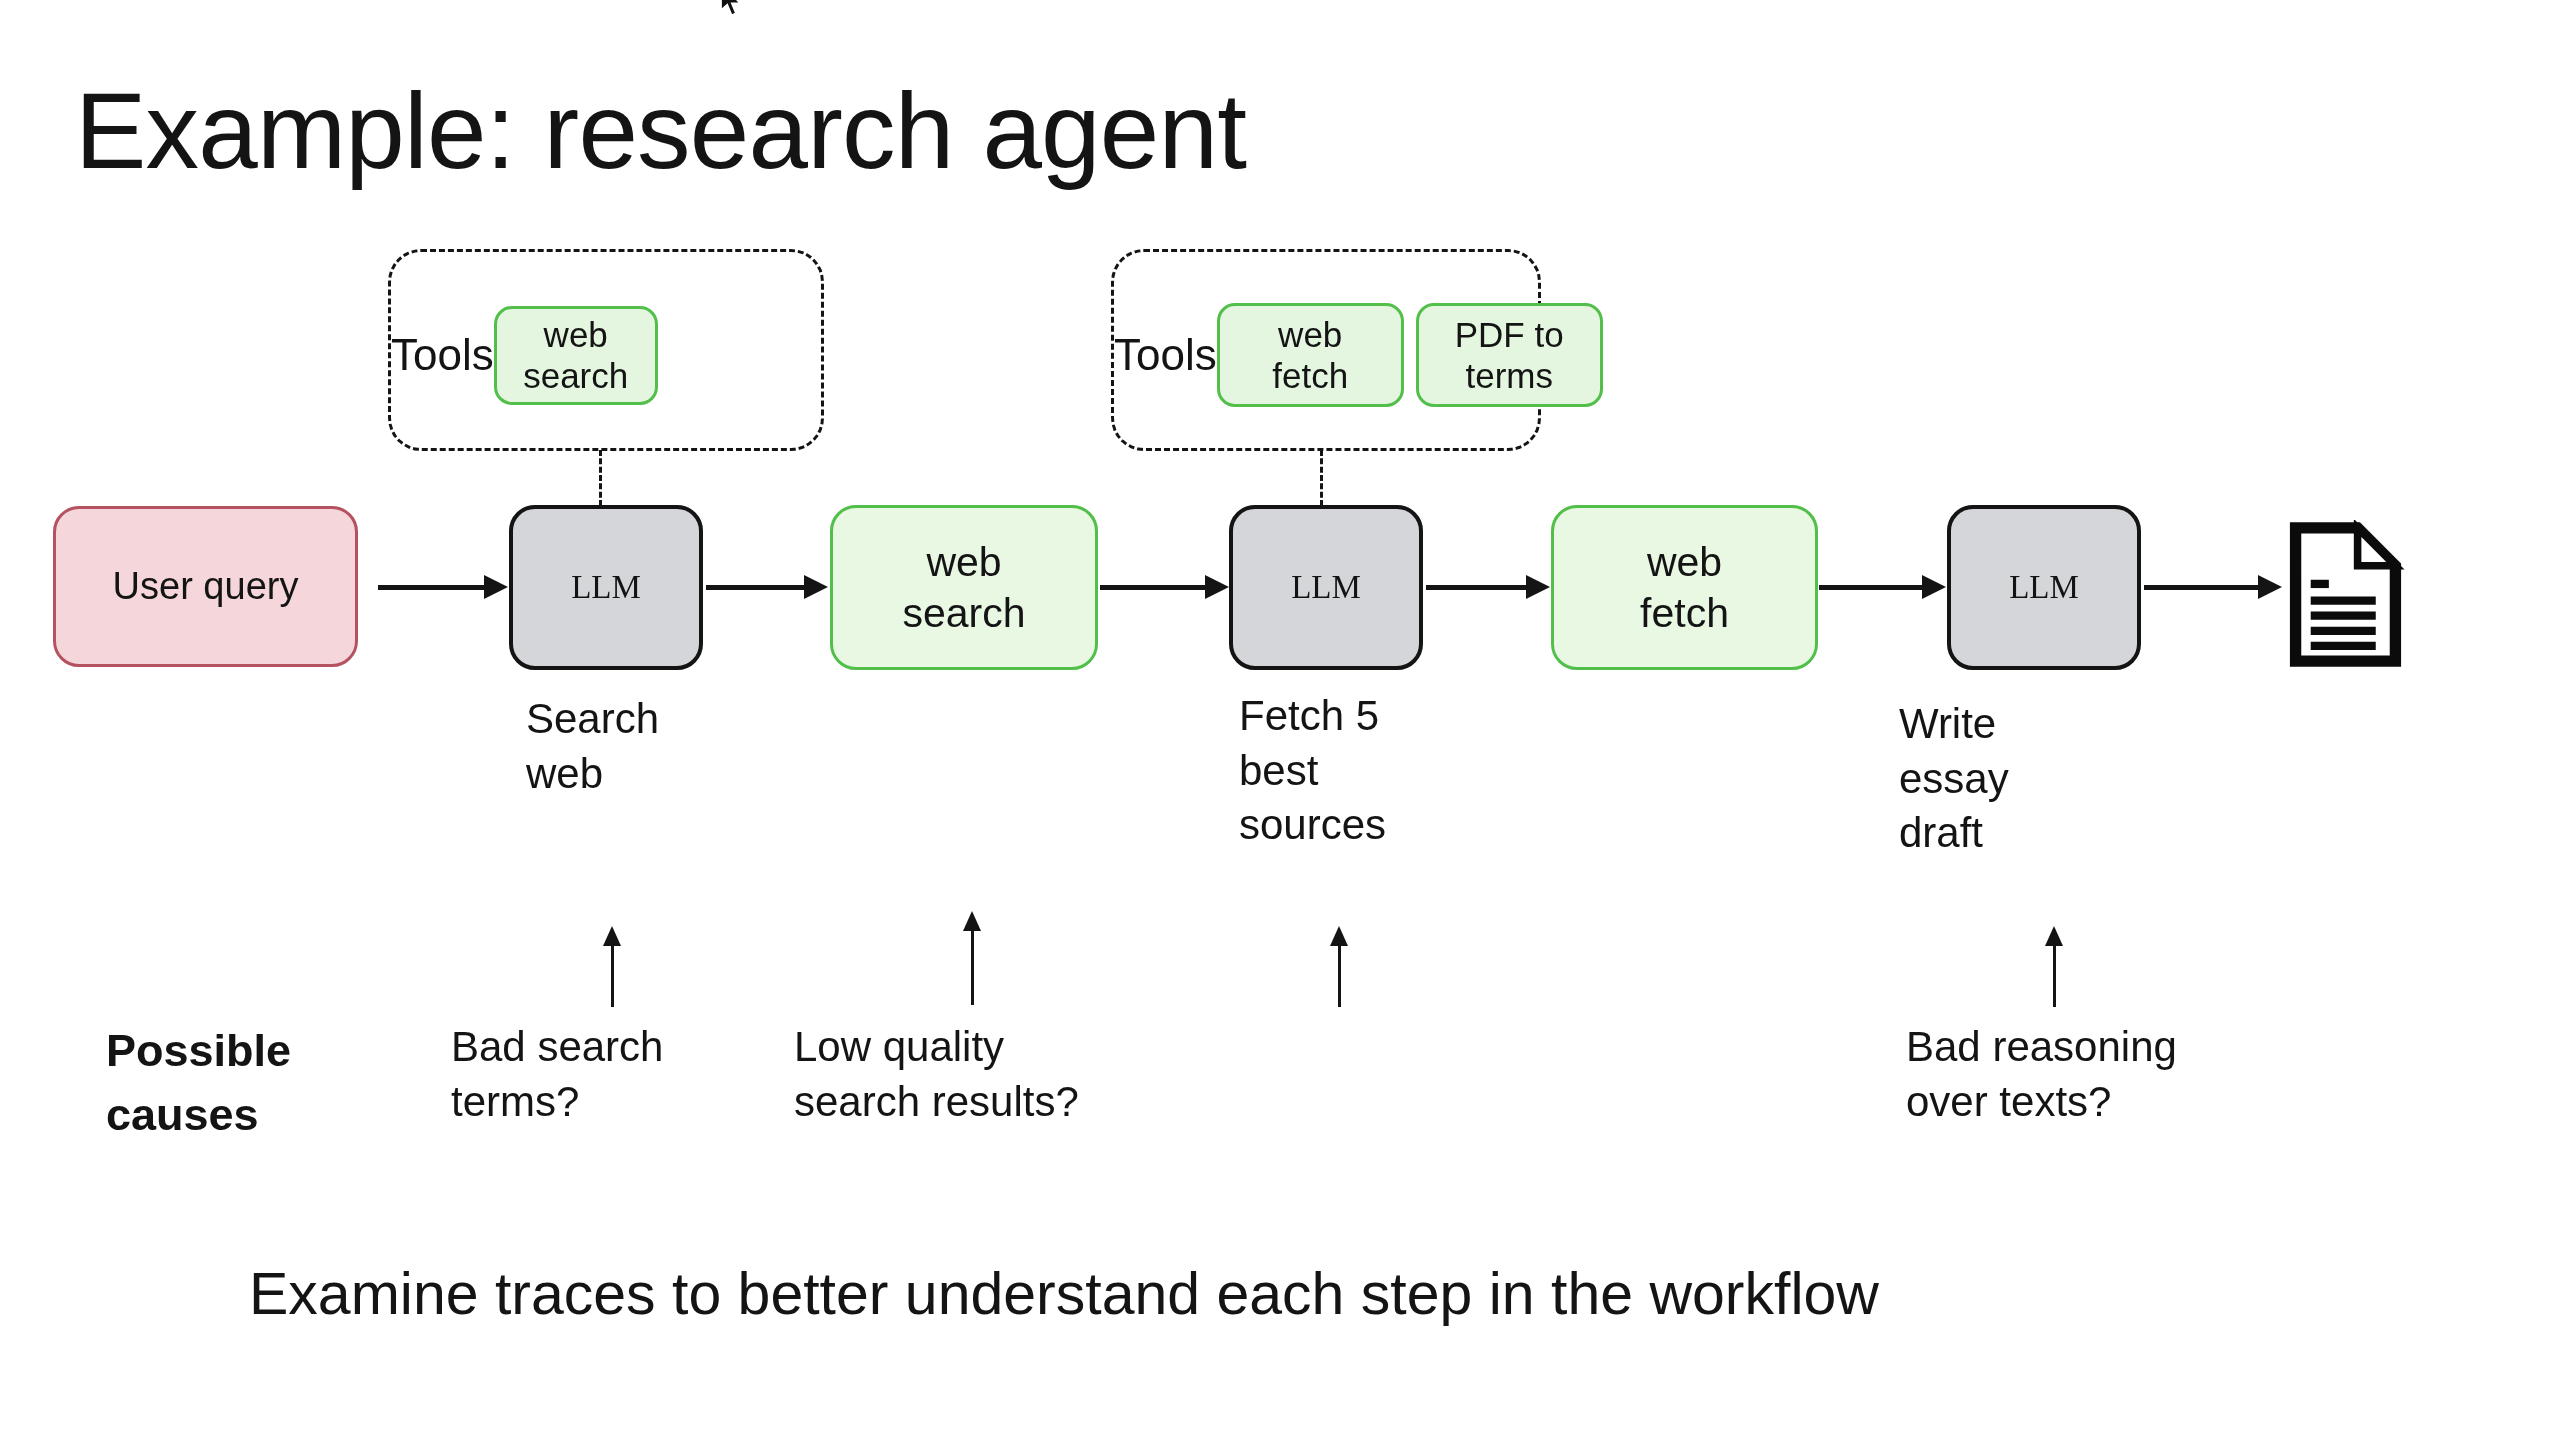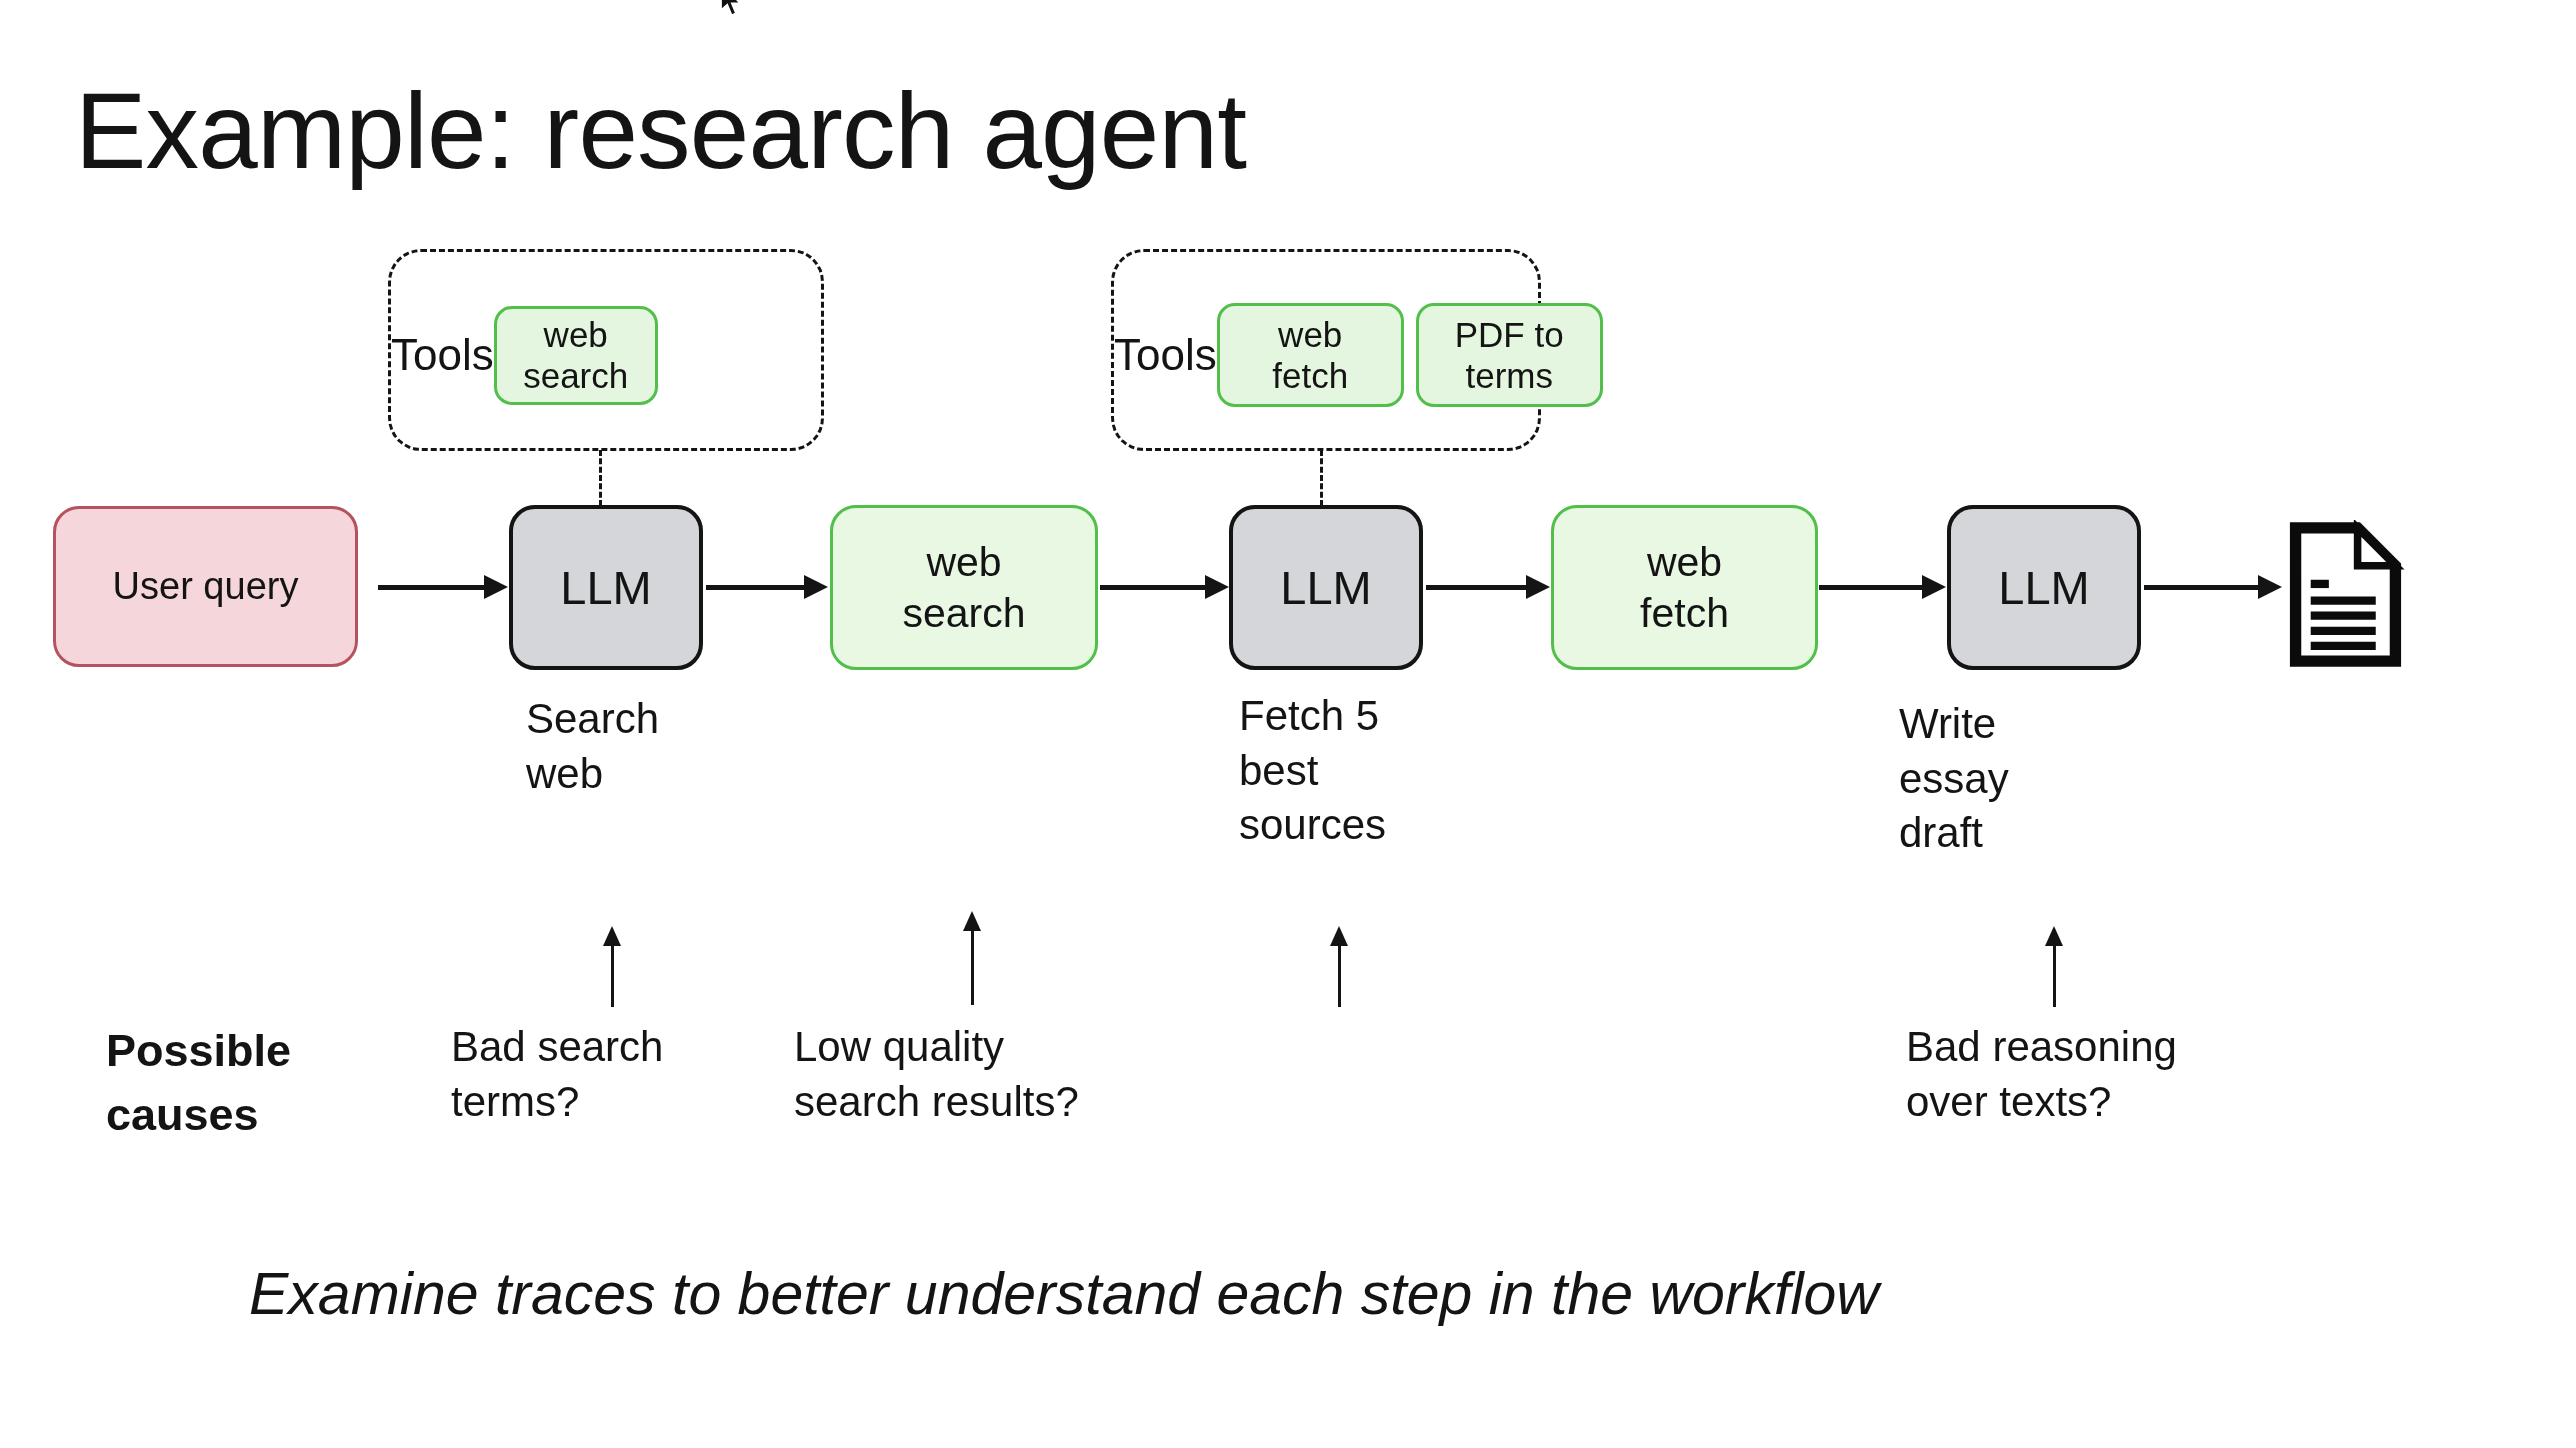--- a/index.html
+++ b/index.html
@@ -25,21 +25,21 @@
   }
   .chip.one{width:164px;height:99px;padding:4.5px 21px;}
   .chip.two{width:187px;height:104px;padding:4.5px 29px;}
   .dash-connector{border-left:3.8px dashed #141414;width:0;}
   
   .node{
     box-sizing:border-box;display:flex;align-items:center;justify-content:center;text-align:center;
     border-radius:26px;line-height:1.22;font-weight:500;
   }
   .node.input{background:var(--input-fill,#f5d7db);border:3.8px solid var(--input-border,#b5525f);font-size:38px;}
-  .node.llm{background:var(--llm-fill,#d4d6d9);border:4.5px solid #141414;font-size:47px;}
+  .node.llm{background:var(--llm-fill,#d4d6d9);border:4.5px solid #141414;font-size:33px;font-family:Liberation Serif, serif;}
   .node.tool{background:var(--tool-fill,#e8f8e3);border:3.8px solid var(--tool-border,#52bf4a);font-size:41px;}
   
   .harrow{height:4.5px;background:#141414;}
   .harrow::after{
     content:"";position:absolute;right:-23.4px;top:-9.8px;width:0;height:0;
     border-left:24px solid #141414;border-top:12px solid transparent;border-bottom:12px solid transparent;
   }
   
   .uparrow{width:3px;background:#141414;}
   .uparrow::before{
@@ -120,16 +120,16 @@
   <div class="abs uparrow" style="left:611px;top:945px;height:62px;"></div>
   <div class="abs uparrow" style="left:971px;top:930px;height:75px;"></div>
   <div class="abs uparrow" style="left:1338px;top:945px;height:62px;"></div>
   <div class="abs uparrow" style="left:2053px;top:945px;height:62px;"></div>
 
   <div class="abs cause-heading" style="left:106px;top:1019px;width:249px;">Possible causes</div>
   <div class="abs cause" style="left:451px;top:1020px;width:317px;">Bad search terms?</div>
   <div class="abs cause" style="left:794px;top:1020px;width:332px;">Low quality search results?</div>
   <div class="abs cause" style="left:1906px;top:1020px;width:339px;">Bad reasoning over texts?</div>
 
-  <div class="abs bottom-note" style="left:249px;top:1260px;font-style:italic;">Examine traces to better understand each step in the workflow</div>
+  <div class="abs bottom-note" style="left:249px;top:1260px;">Examine traces to better understand each step in the workflow</div>
 
 </div>
 
 
 </body></html>

